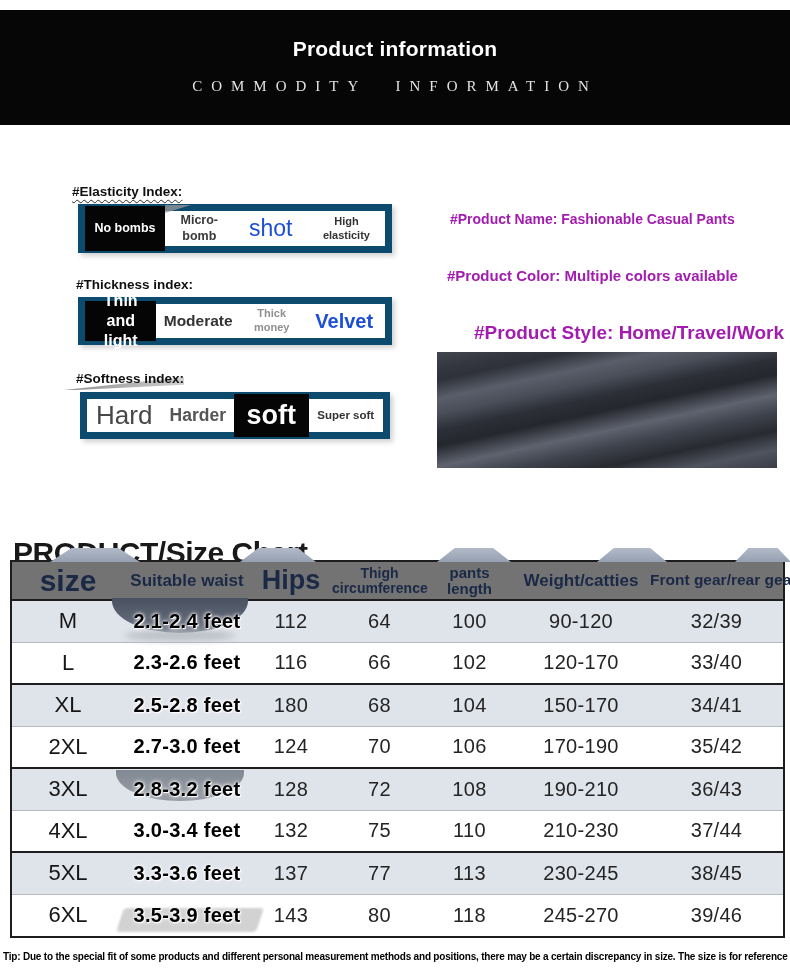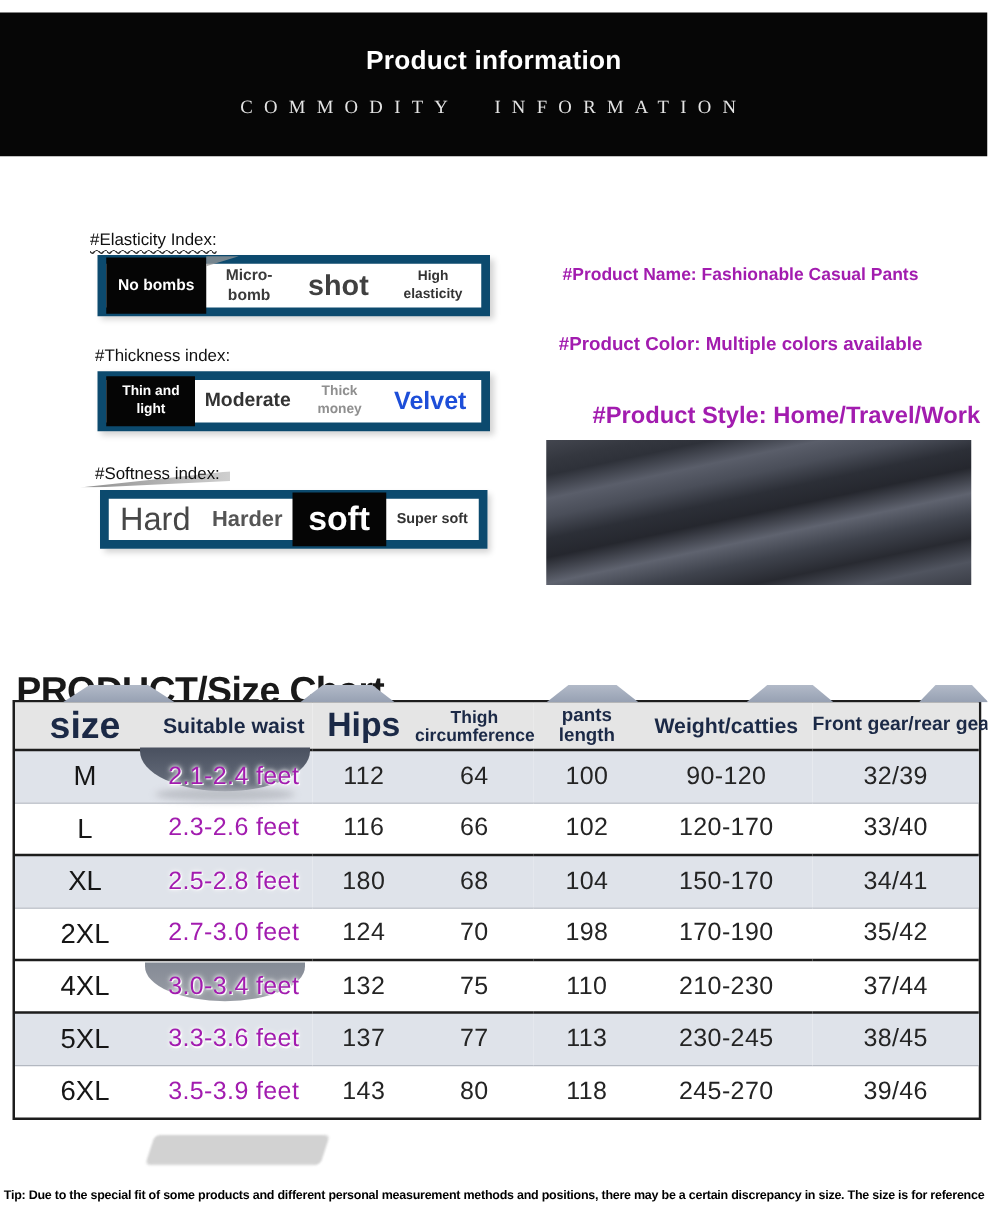--- a/index.html
+++ b/index.html
@@ -13,21 +13,21 @@
     background:#060606;display:flex;flex-direction:column;align-items:center;
     justify-content:flex-start;padding-top:27px;box-sizing:border-box;
   }
   .banner-title{color:#fff;font-size:21px;font-weight:700;letter-spacing:.2px;}
   .banner-sub{
     margin-top:17px;color:#e3e3e3;font-family:"Liberation Serif",serif;
     font-size:15px;letter-spacing:9px;word-spacing:16px;white-space:nowrap;
   }
   
   .spec-label{
-    position:absolute;font-size:13.5px;font-weight:400;color:#101010;white-space:nowrap;z-index:3;
+    position:absolute;font-size:13.5px;font-weight:700;color:#101010;white-space:nowrap;z-index:3;
   }
   .wavy{text-decoration:underline wavy 1px #2e2e2e;text-underline-offset:3px;}
   .soft-shadow{
     position:absolute;left:64px;top:377px;width:120px;height:13px;z-index:1;
     background:linear-gradient(to right,#8f8f8f,#cfcfcf);
     clip-path:polygon(0 100%,100% 0,100% 60%,10% 100%);
   }
   .bar{
     position:absolute;display:flex;background:#fff;border:7px solid #0c4a6e;
     box-shadow:3px 3px 5px rgba(0,0,0,.18);box-sizing:border-box;z-index:2;
@@ -38,25 +38,25 @@
   }
   .seg-black{background:#050505;color:#fff;position:relative;z-index:3;}
   .fold:after{ 
     content:"";position:absolute;right:-26px;top:-1px;width:0;height:0;
     border-bottom:8px solid transparent;border-left:26px solid #9a9a9a;opacity:.75;
   }
   
   .el-bar{left:78px;top:204px;width:314px;height:49px;}
   .el0{width:84px;margin:-5px 0;font-size:12.5px;font-weight:600;}
   .el1{width:72px;font-size:12.5px;font-weight:600;color:#3a3a3a;}
-  .el2{width:78px;font-size:23px;font-weight:700;color:#404040;}
+  .el2{width:78px;font-size:23px;font-weight:400;color:#1d4ed8;}
   .el3{width:80px;font-size:11px;font-weight:600;color:#333;padding:0 10px;}
   
   .th-bar{left:78px;top:297px;width:314px;height:48px;}
-  .th0{width:74px;margin:-3px 0;font-size:11px;font-weight:600;padding:0 12px;}
+  .th0{width:74px;margin:-3px 0;font-size:16px;font-weight:600;padding:0 12px;}
   .th1{width:88px;font-size:15.5px;font-weight:600;color:#333;}
   .th2{width:66px;font-size:11px;font-weight:600;color:#8f8f8f;padding:0 8px;}
   .th3{width:86px;font-size:20px;font-weight:700;color:#1d4ed8;}
   
   .so-bar{left:80px;top:392px;width:310px;height:47px;}
   .so0{width:78px;font-size:26px;font-weight:400;color:#474747;}
   .so1{width:76px;font-size:17.5px;font-weight:600;color:#555;}
   .so2{width:78px;margin:-5px 0;font-size:27px;font-weight:700;}
   .so3{width:78px;font-size:11.5px;font-weight:600;color:#333;}
   
@@ -82,21 +82,21 @@
     border:2px solid #1d1d1d;background:#fff;box-sizing:content-box;
   }
   .peak{
     position:absolute;top:-14px;height:14px;z-index:2;
     background:linear-gradient(180deg,#b2bac8,#96a0b2);
     clip-path:polygon(0 100%,24% 0,76% 0,100% 100%);
   }
   .pk0{left:38px;width:90px;} .pk1{left:228px;width:76px;} .pk2{left:425px;width:74px;}
   .pk3{left:585px;width:70px;} .pk4{left:723px;width:56px;}
   table{width:771px;border-collapse:collapse;table-layout:fixed;}
-  thead tr{height:38px;background:#e5e5e5;}
+  thead tr{height:38px;background:#737373;}
   thead th{
     border-bottom:2px solid #1d1d1d;color:#1b2946;font-weight:700;
     padding:0;vertical-align:middle;line-height:1.05;
   }
   th.h0{width:112px;font-size:30px;}
   th.h1{width:126px;font-size:17px;}
   th.h2{width:82px;font-size:27px;}
   th.h3{width:95px;font-size:14px;}
   th.h4{width:85px;font-size:15px;}
   th.h5{width:138px;font-size:17px;}
@@ -104,21 +104,21 @@
   tbody tr{height:42px;}
   tbody tr.alt{background:#dfe3ea;}
   tbody td{
     text-align:center;vertical-align:middle;padding:0;
     border-bottom:1px solid #b3b8c1;font-size:20px;color:#242424;letter-spacing:.3px;
   }
   tbody tr.sep-dark td{border-bottom:2px solid #1d1d1d;}
   tbody tr:last-child td{border-bottom:none;}
   tbody td.c0{font-size:22px;color:#161616;letter-spacing:0;}
   tbody td.c1 span{
-    font-weight:400;color:#a21caf;
+    font-weight:700;color:#000000;
     text-shadow:0 0 3px #fff,0 0 5px #fff,1px 1px 0 rgba(255,255,255,.9);
   }
   tbody td span{position:relative;z-index:3;display:inline-block;}
   
   .blob{position:absolute;z-index:2;pointer-events:none;}
   .blob-m{
     left:100px;top:36px;width:136px;height:35px;
     background:linear-gradient(180deg,#49505f,#6b7280);
     border-radius:0 0 52% 52% / 0 0 95% 95%;filter:blur(.6px);
   }
@@ -254,23 +254,32 @@
           <td class="c3"><span>68</span></td>
           <td class="c4"><span>104</span></td>
           <td class="c5"><span>150-170</span></td>
           <td class="c6"><span>34/41</span></td>
         </tr>
         <tr class="sep-dark">
           <td class="c0"><span>2XL</span></td>
           <td class="c1"><span>2.7-3.0 feet</span></td>
           <td class="c2"><span>124</span></td>
           <td class="c3"><span>70</span></td>
-          <td class="c4"><span>198</span></td>
+          <td class="c4"><span>106</span></td>
           <td class="c5"><span>170-190</span></td>
           <td class="c6"><span>35/42</span></td>
+        </tr>
+        <tr class="alt">
+          <td class="c0"><span>3XL</span></td>
+          <td class="c1"><span>2.8-3.2 feet</span></td>
+          <td class="c2"><span>128</span></td>
+          <td class="c3"><span>72</span></td>
+          <td class="c4"><span>108</span></td>
+          <td class="c5"><span>190-210</span></td>
+          <td class="c6"><span>36/43</span></td>
         </tr>
         <tr class="sep-dark">
           <td class="c0"><span>4XL</span></td>
           <td class="c1"><span>3.0-3.4 feet</span></td>
           <td class="c2"><span>132</span></td>
           <td class="c3"><span>75</span></td>
           <td class="c4"><span>110</span></td>
           <td class="c5"><span>210-230</span></td>
           <td class="c6"><span>37/44</span></td>
         </tr>

